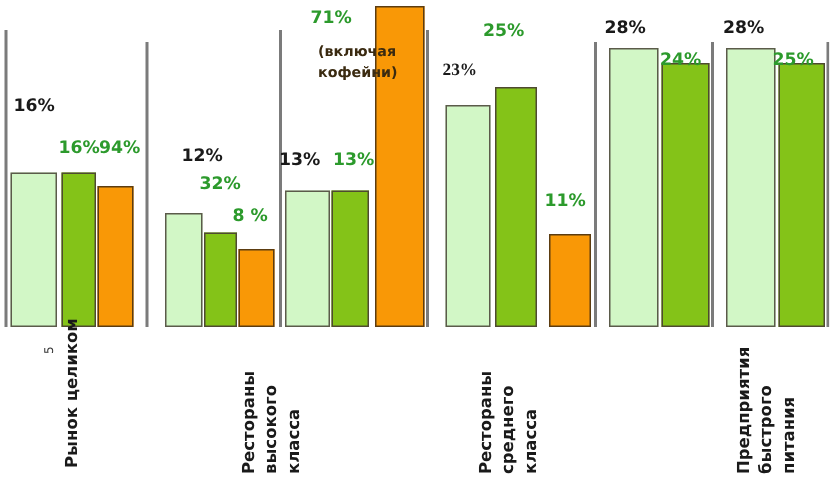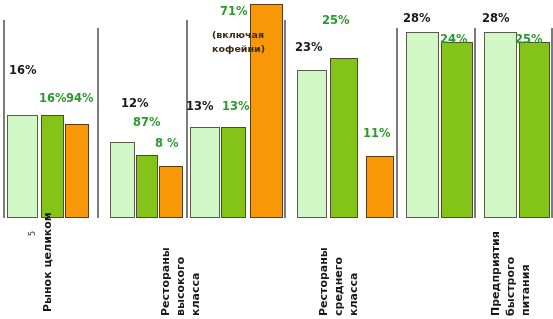--- a/index.html
+++ b/index.html
@@ -104,30 +104,30 @@
       <div class="bar c-olive" title="24%" style="left: 441px; width: 32px; top: 42px; height: 176px;"></div>
       <div class="bar c-light" title="28%" style="left: 484px; width: 33px; top: 32px; height: 186px;"></div>
       <div class="bar c-olive" title="25%" style="left: 519px; width: 31px; top: 42px; height: 176px;"></div>
     </div>
 
   <div id="labels-layer">
       <div class="vlabel dark" style="left: 9px; top: 65px;">16%</div>
       <div class="vlabel green" style="left: 39px; top: 93px;">16%</div>
       <div class="vlabel green" style="left: 66px; top: 93px;">94%</div>
       <div class="vlabel dark" style="left: 109px; top: 98px; margin-left: 12px;">12%</div>
-      <div class="vlabel green" style="left: 133px; top: 117px;">87%</div>
+      <div class="vlabel green" style="left: 133px; top: 117px;">32%</div>
       <div class="vlabel green" style="left: 155px; top: 138px;">8 %</div>
       <div class="vlabel dark" style="left: 186px; top: 101px;">13%</div>
       <div class="vlabel green" style="left: 222px; top: 101px;">13%</div>
-      <div class="vlabel green" style="left: 220px; top: 6px;">71%</div>
+      <div class="vlabel green" style="left: 207px; top: 6px;">71%</div>
       <div class="annot" style="left: 212px; top: 28px;">
         <div>(включая</div>
         <div>кофейни)</div>
       </div>
-      <div class="vlabel dark" style="left: 295px; top: 42px;">23%</div>
+      <div class="vlabel dark" style="left: 295px; top: 42px; font-family: Liberation Serif, serif;">23%</div>
       <div class="vlabel green" style="left: 322px; top: 15px;">25%</div>
       <div class="vlabel green" style="left: 363px; top: 113px; margin-top: 15px;">11%</div>
       <div class="vlabel dark" style="left: 403px; top: 13px;">28%</div>
       <div class="vlabel green" style="left: 440px; top: 34px;">24%</div>
       <div class="vlabel dark" style="left: 482px; top: 13px;">28%</div>
       <div class="vlabel green" style="left: 515px; top: 34px;">25%</div>
     </div>
 
   <div id="cats-layer">
       <div class="cat" style="left: 42px; top: 312px;">Рынок целиком</div>

